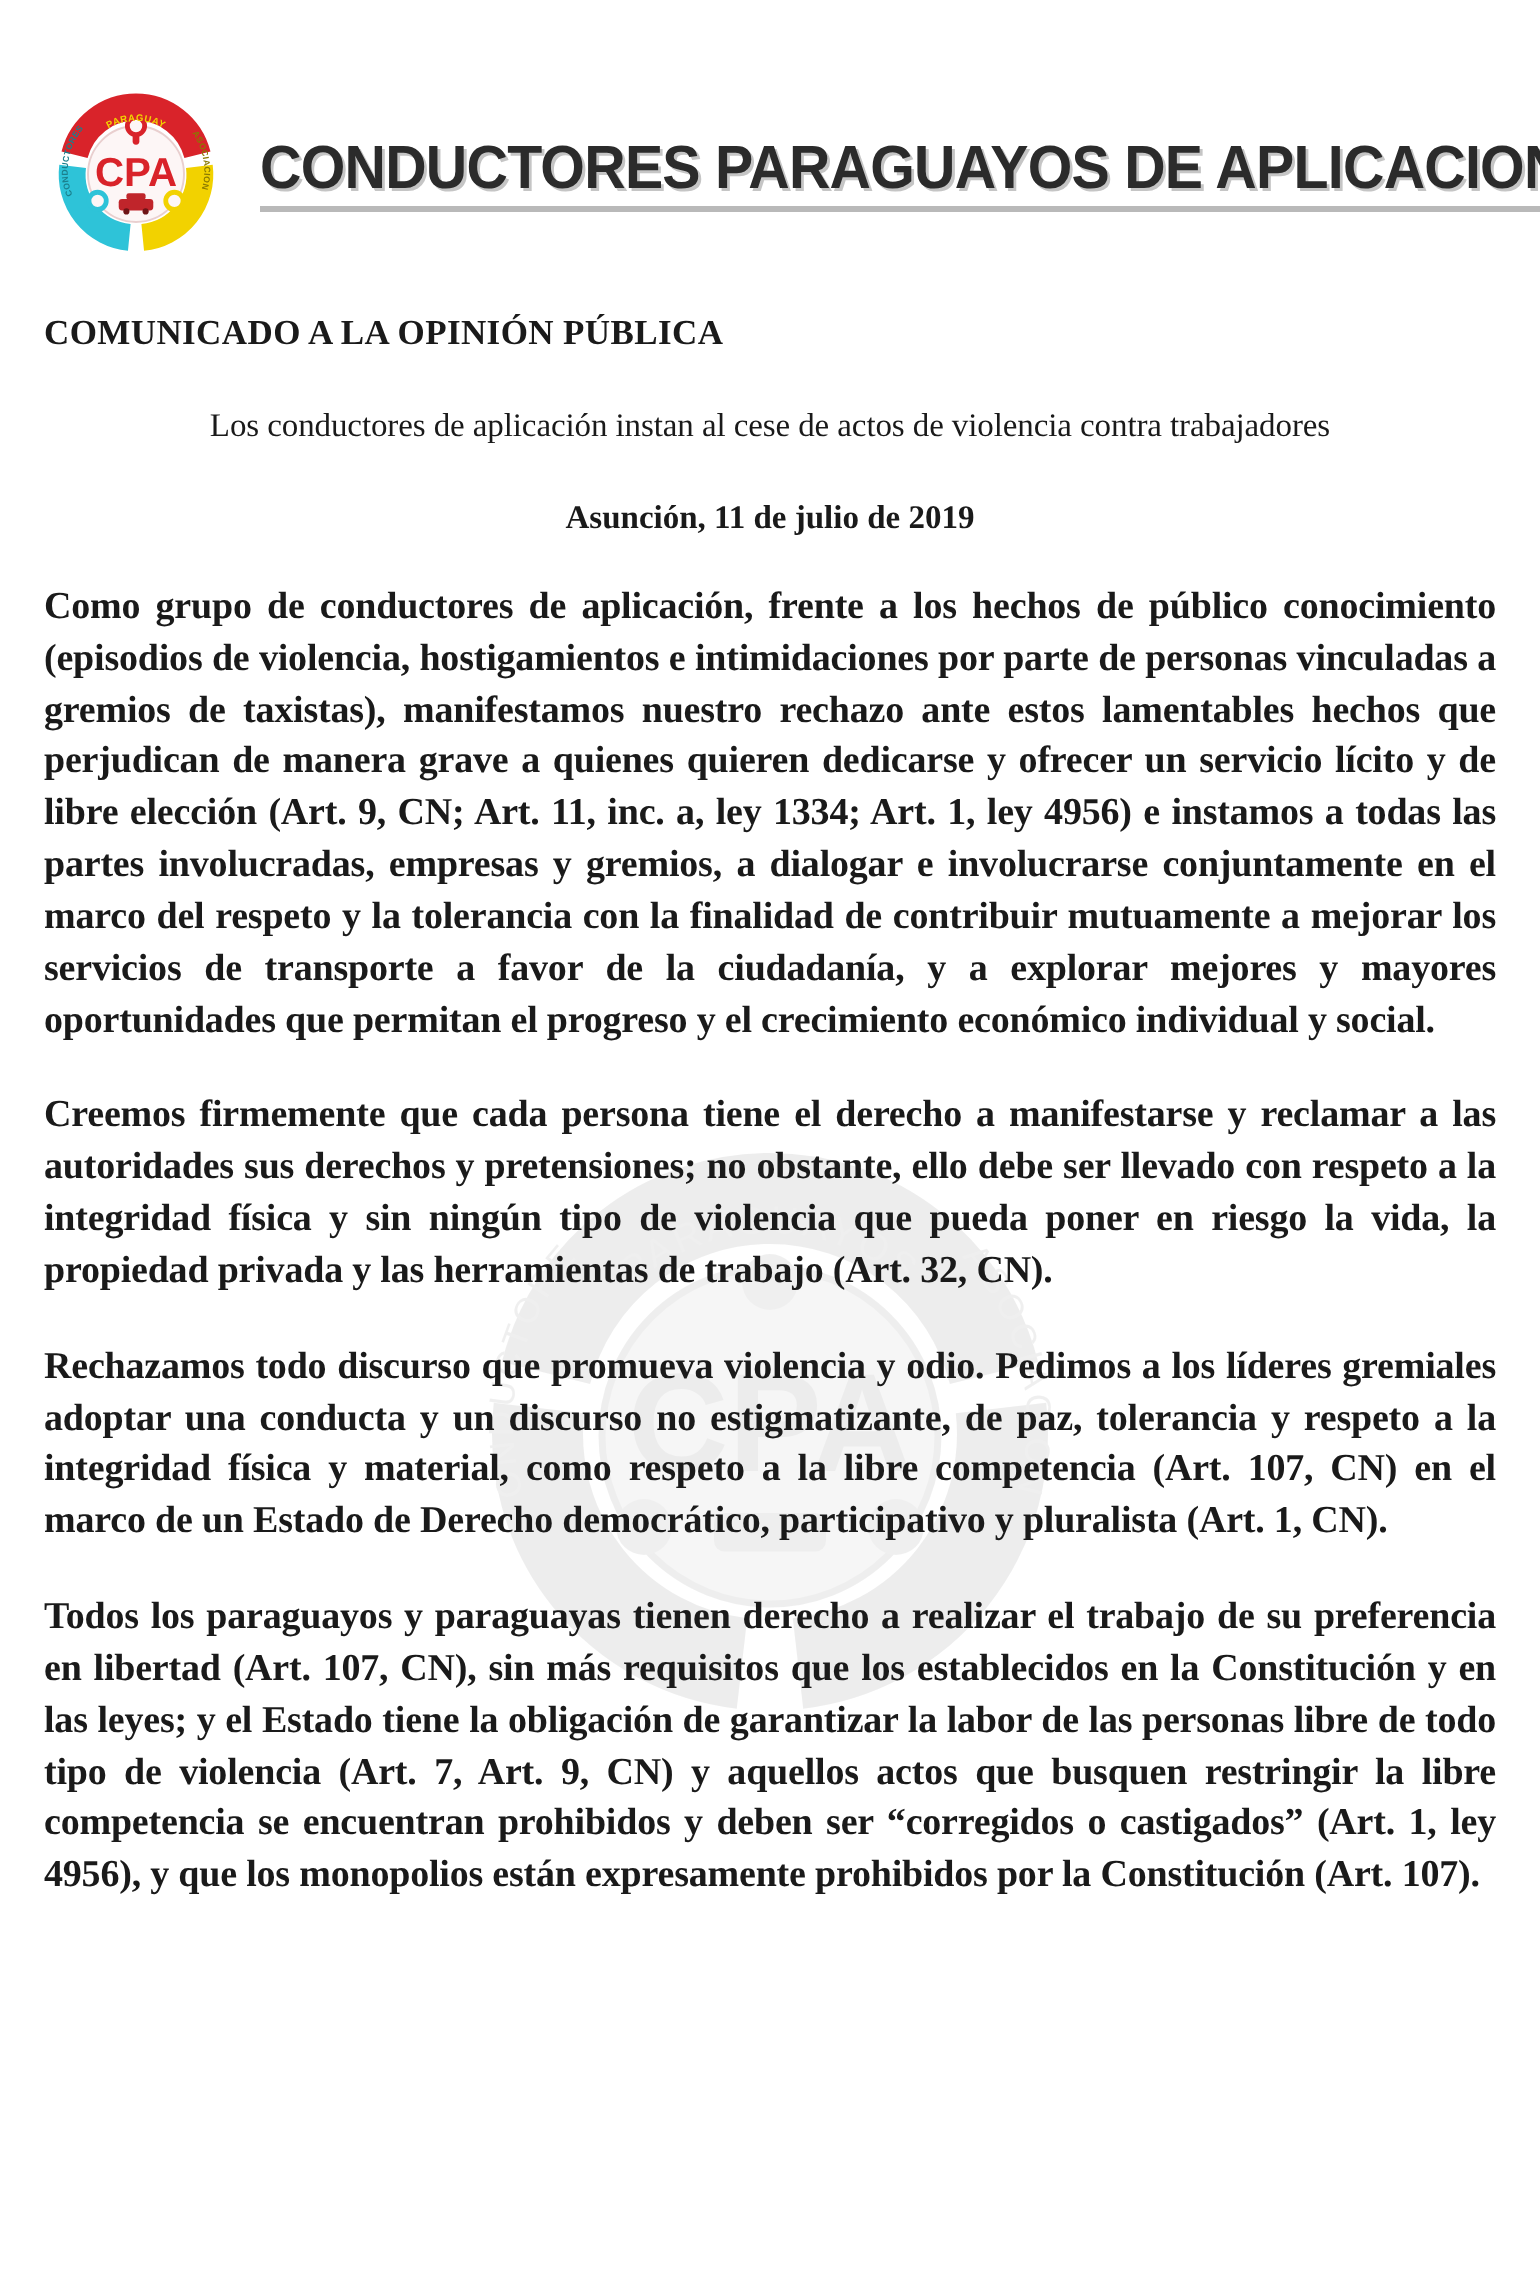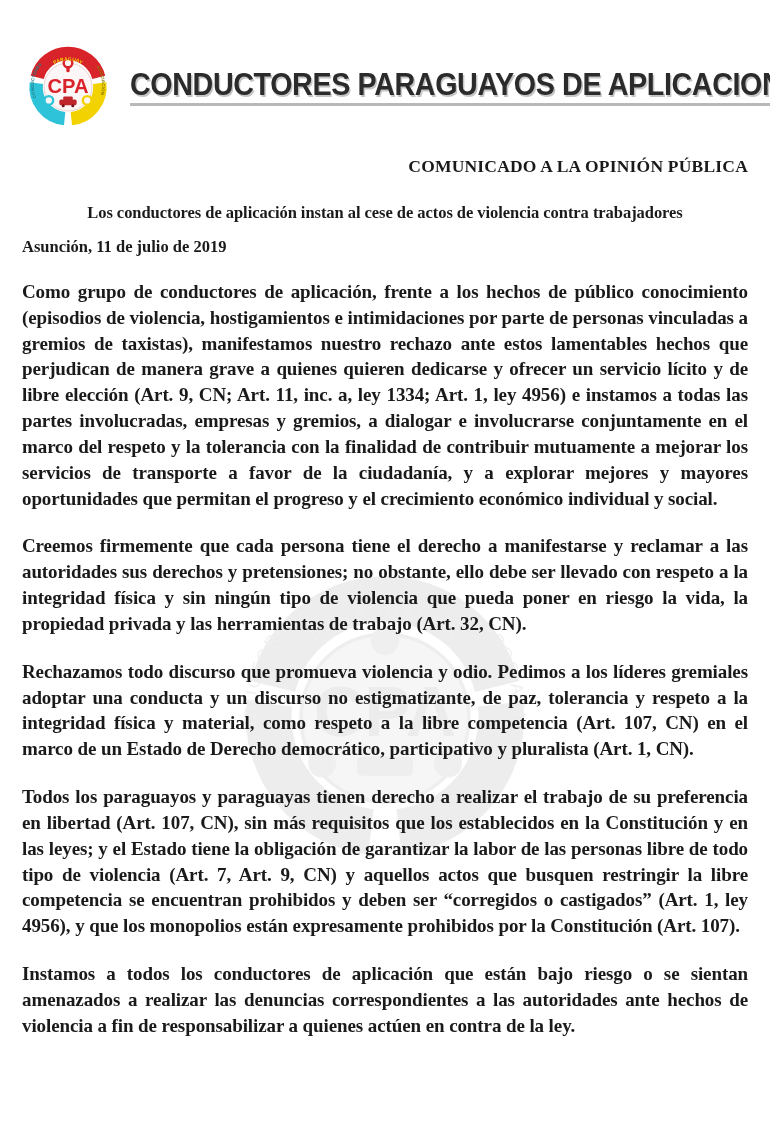--- a/index.html
+++ b/index.html
@@ -76,41 +76,41 @@
   
   .doc {
     position: absolute;
     left: 22px;
     top: 150px;
     width: 726px;
     z-index: 2;
   }
 
   .subtitle {
-    text-align: right;
+    text-align: left;
     font-weight: bold;
     font-size: 17.5px;
     letter-spacing: 0.2px;
     margin: 0 0 6px 0;
     padding-top: 6px;
   }
 
   .lede {
     text-align: center;
-    font-weight: bold;
+    font-weight: normal;
     font-size: 16.5px;
     margin: 26px 0 0 0;
     letter-spacing: -0.05px;
   }
 
   .dateline {
-    text-align: left;
+    text-align: center;
     font-weight: bold;
     font-size: 16.5px;
-    margin: 14px 0 0 0;
+    margin: 26px 0 0 0;
   }
 
   .para {
     text-align: justify;
     text-justify: inter-word;
     font-weight: bold;
     font-size: 19px;
     line-height: 1.36;
     margin: 22px 0 0 0;
     letter-spacing: -0.1px;
@@ -214,17 +214,16 @@
     <h1 class="subtitle">COMUNICADO A LA OPINIÓN PÚBLICA</h1>
 
     <p class="lede">Los conductores de aplicación instan al cese de actos de violencia contra trabajadores</p>
 
     <p class="dateline">Asunción, 11 de julio de 2019</p>
 
     <p class="para">Como grupo de conductores de aplicación, frente a los hechos de público conocimiento (episodios de violencia, hostigamientos e intimidaciones por parte de personas vinculadas a gremios de taxistas), manifestamos nuestro rechazo ante estos lamentables hechos que perjudican de manera grave a quienes quieren dedicarse y ofrecer un servicio lícito y de libre elección (Art. 9, CN; Art. 11, inc. a, ley 1334; Art. 1, ley 4956) e instamos a todas las partes involucradas, empresas y gremios, a dialogar e involucrarse conjuntamente en el marco del respeto y la tolerancia con la finalidad de contribuir mutuamente a mejorar los servicios de transporte a favor de la ciudadanía, y a explorar mejores y mayores oportunidades que permitan el progreso y el crecimiento económico individual y social.</p>
     <p class="para">Creemos firmemente que cada persona tiene el derecho a manifestarse y reclamar a las autoridades sus derechos y pretensiones; no obstante, ello debe ser llevado con respeto a la integridad física y sin ningún tipo de violencia que pueda poner en riesgo la vida, la propiedad privada y las herramientas de trabajo (Art. 32, CN).</p>
     <p class="para">Rechazamos todo discurso que promueva violencia y odio. Pedimos a los líderes gremiales adoptar una conducta y un discurso no estigmatizante, de paz, tolerancia y respeto a la integridad física y material, como respeto a la libre competencia (Art. 107, CN) en el marco de un Estado de Derecho democrático, participativo y pluralista (Art. 1, CN).</p>
     <p class="para">Todos los paraguayos y paraguayas tienen derecho a realizar el trabajo de su preferencia en libertad (Art. 107, CN), sin más requisitos que los establecidos en la Constitución y en las leyes; y el Estado tiene la obligación de garantizar la labor de las personas libre de todo tipo de violencia (Art. 7, Art. 9, CN) y aquellos actos que busquen restringir la libre competencia se encuentran prohibidos y deben ser “corregidos o castigados” (Art. 1, ley 4956), y que los monopolios están expresamente prohibidos por la Constitución (Art. 107).</p>
-    <p class="para">Instamos a todos los conductores de aplicación que están bajo riesgo o se sientan amenazados a realizar las denuncias correspondientes a las autoridades ante hechos de violencia a fin de responsabilizar a quienes actúen en contra de la ley.</p>
 
   </div>
 
 </div>
 
 </body></html>

